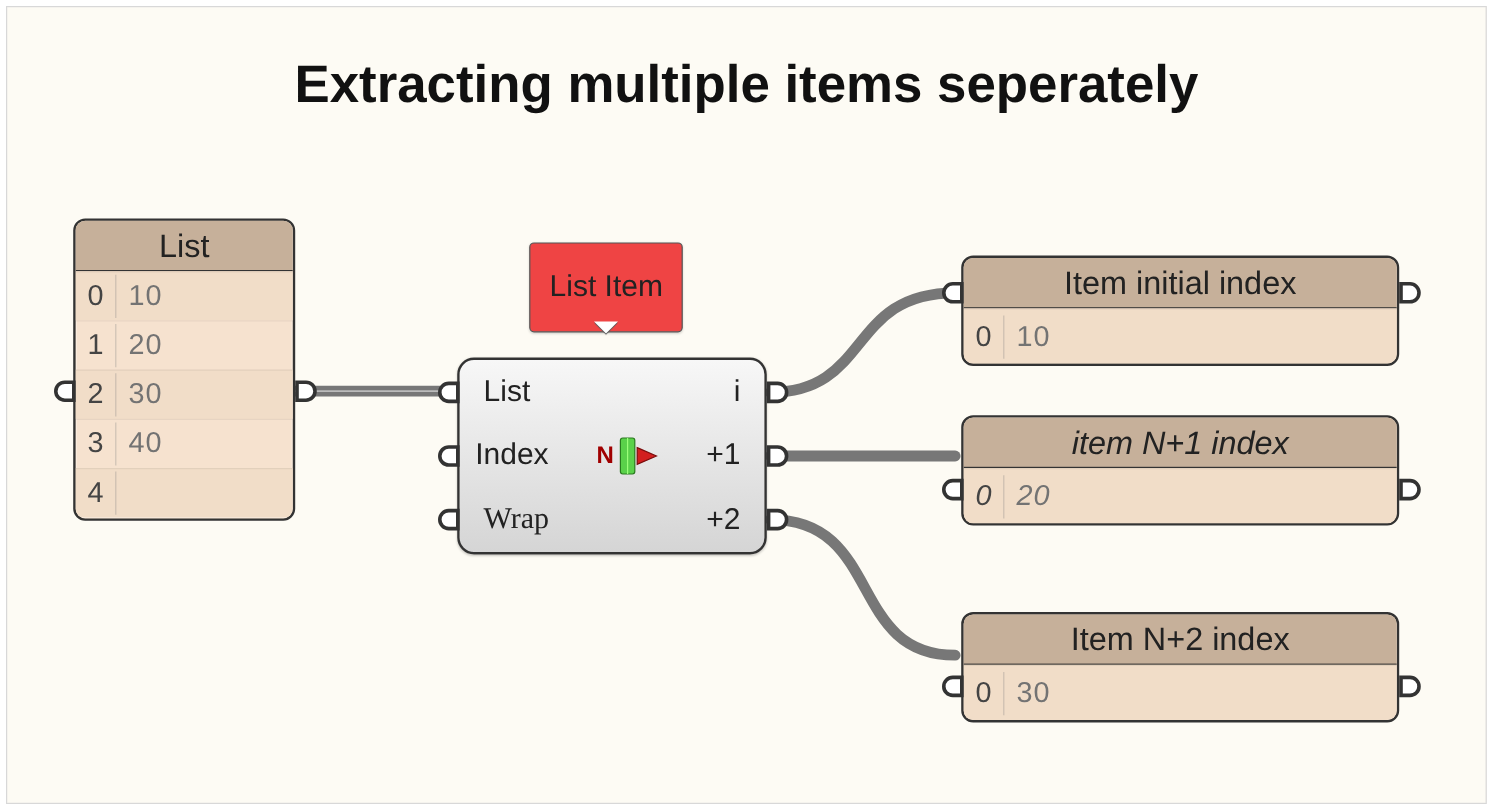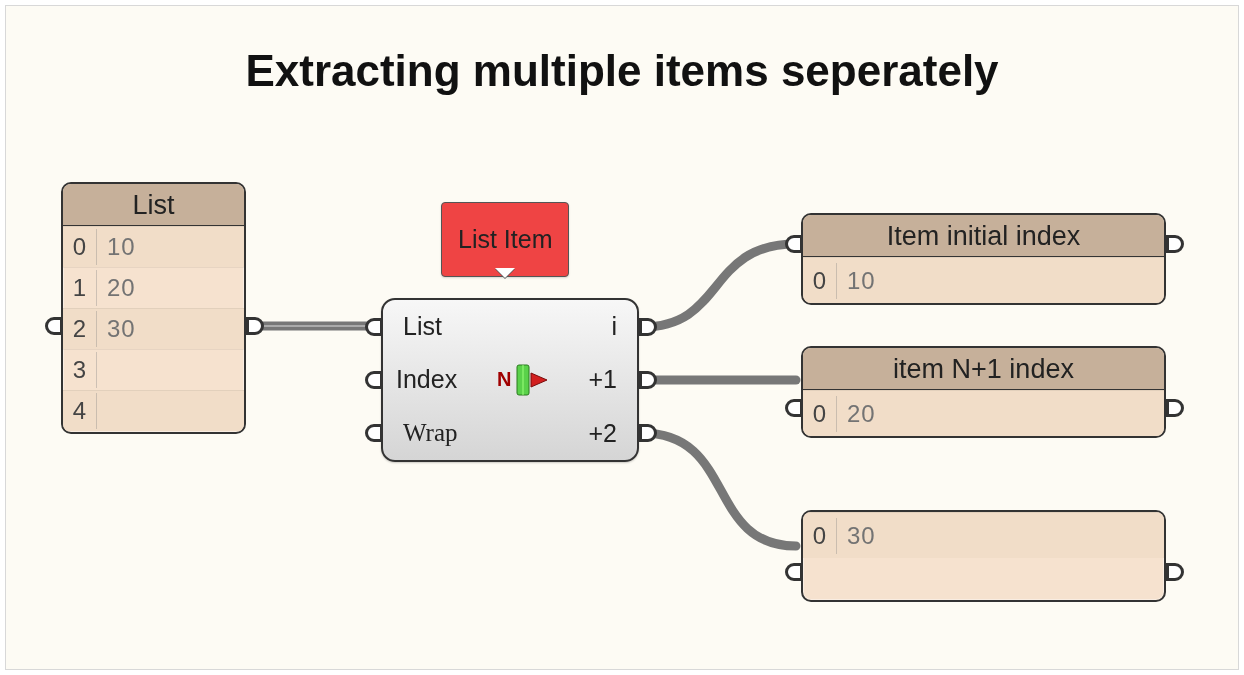--- a/index.html
+++ b/index.html
@@ -162,20 +162,21 @@
         <div class="row">
           <div class="idx">1</div>
           <div class="val">20</div>
         </div>
         <div class="row">
           <div class="idx">2</div>
           <div class="val">30</div>
         </div>
         <div class="row">
           <div class="idx">3</div>
+          <div class="val">40</div>
         </div>
         <div class="row">
           <div class="idx">4</div>
         </div>
       </div>
   </div>
 
   <div class="port" style="left:39px; top:311px;"></div>
   <div class="port right" style="left:240px; top:311px;"></div>
 
@@ -214,33 +215,34 @@
     <div class="rows" id="out-rows-0">
         <div class="row">
           <div class="idx">0</div>
           <div class="val">10</div>
         </div>
       </div>
   </div>
   <div class="port" style="left:779px; top:229px;"></div>
   <div class="port right" style="left:1160px; top:229px;"></div>
 
-  <div class="panel small" style="left:795px; top:340px; width:365px; height:92px;">
+  <div class="panel small" style="left:795px; top:340px; width:365px; height:92px;font-style:italic;">
     <div class="header">item N+1 index</div>
     <div class="rows" id="out-rows-1">
         <div class="row">
           <div class="idx">0</div>
           <div class="val">20</div>
         </div>
       </div>
   </div>
   <div class="port" style="left:779px; top:393px;"></div>
   <div class="port right" style="left:1160px; top:393px;"></div>
 
   <div class="panel small" style="left:795px; top:504px; width:365px; height:92px;">
+    <div class="header">Item N+2 index</div>
     <div class="rows" id="out-rows-2">
         <div class="row">
           <div class="idx">0</div>
           <div class="val">30</div>
         </div>
       </div>
   </div>
   <div class="port" style="left:779px; top:557px;"></div>
   <div class="port right" style="left:1160px; top:557px;"></div>
 

